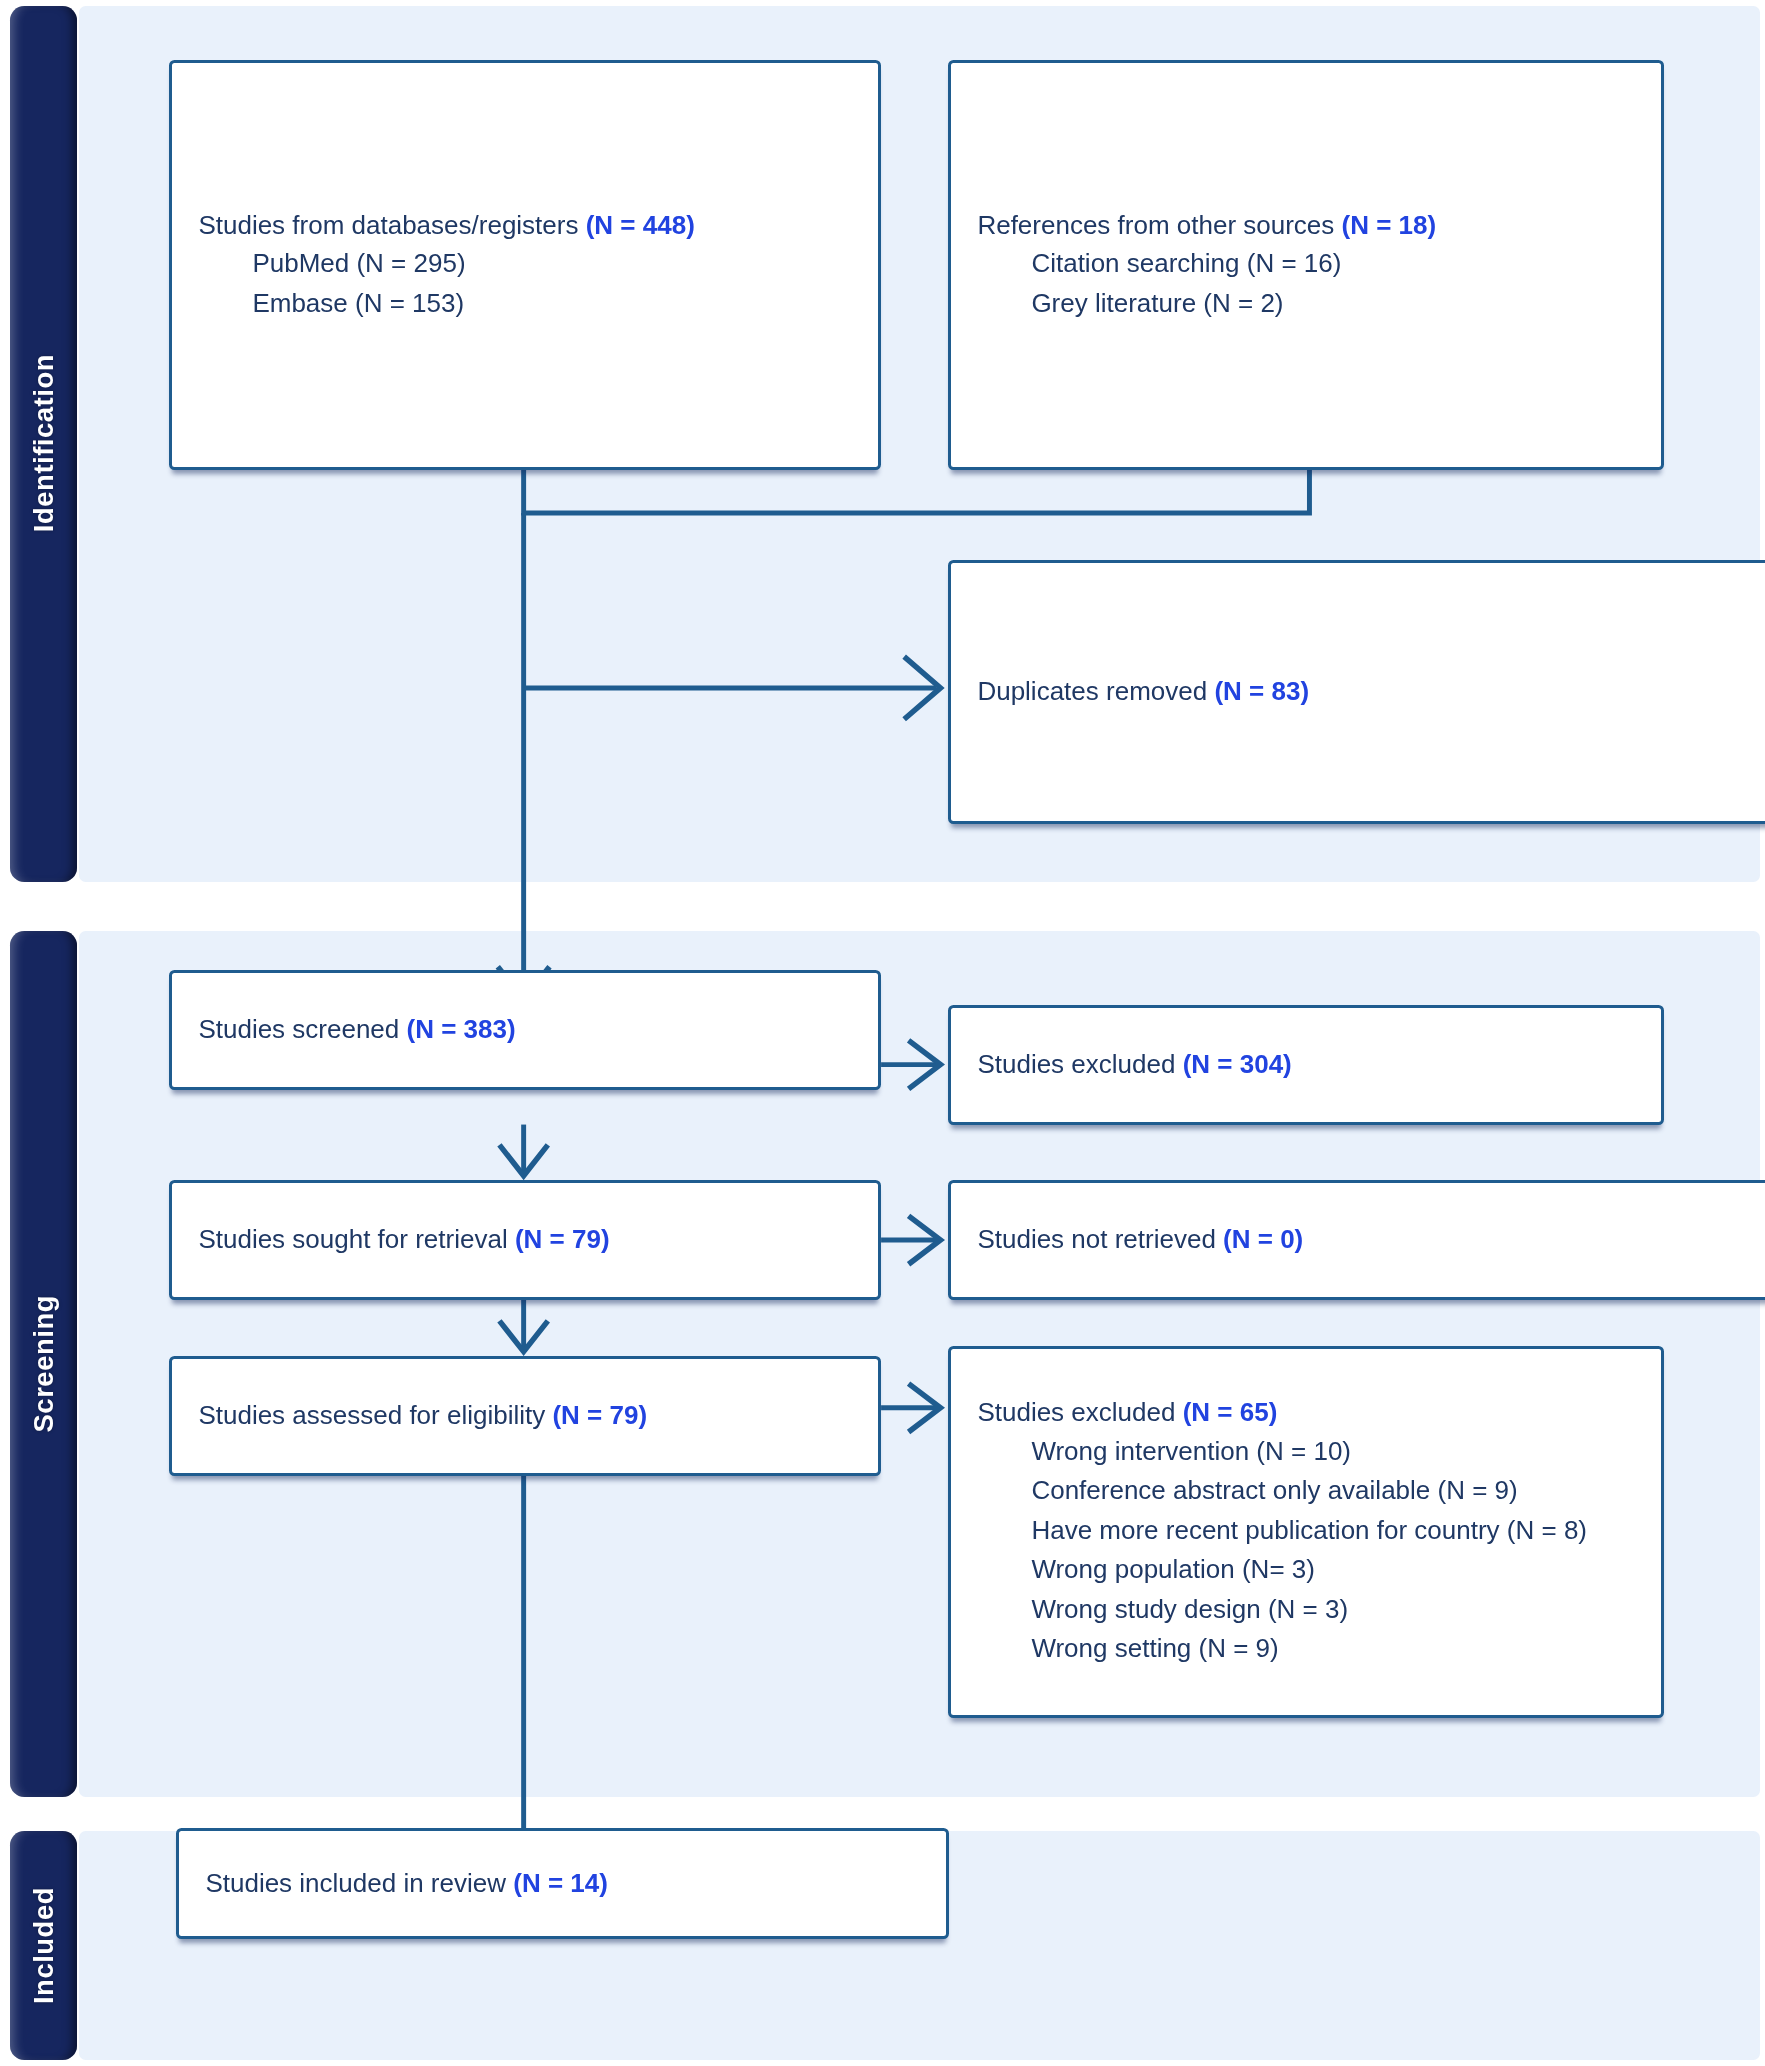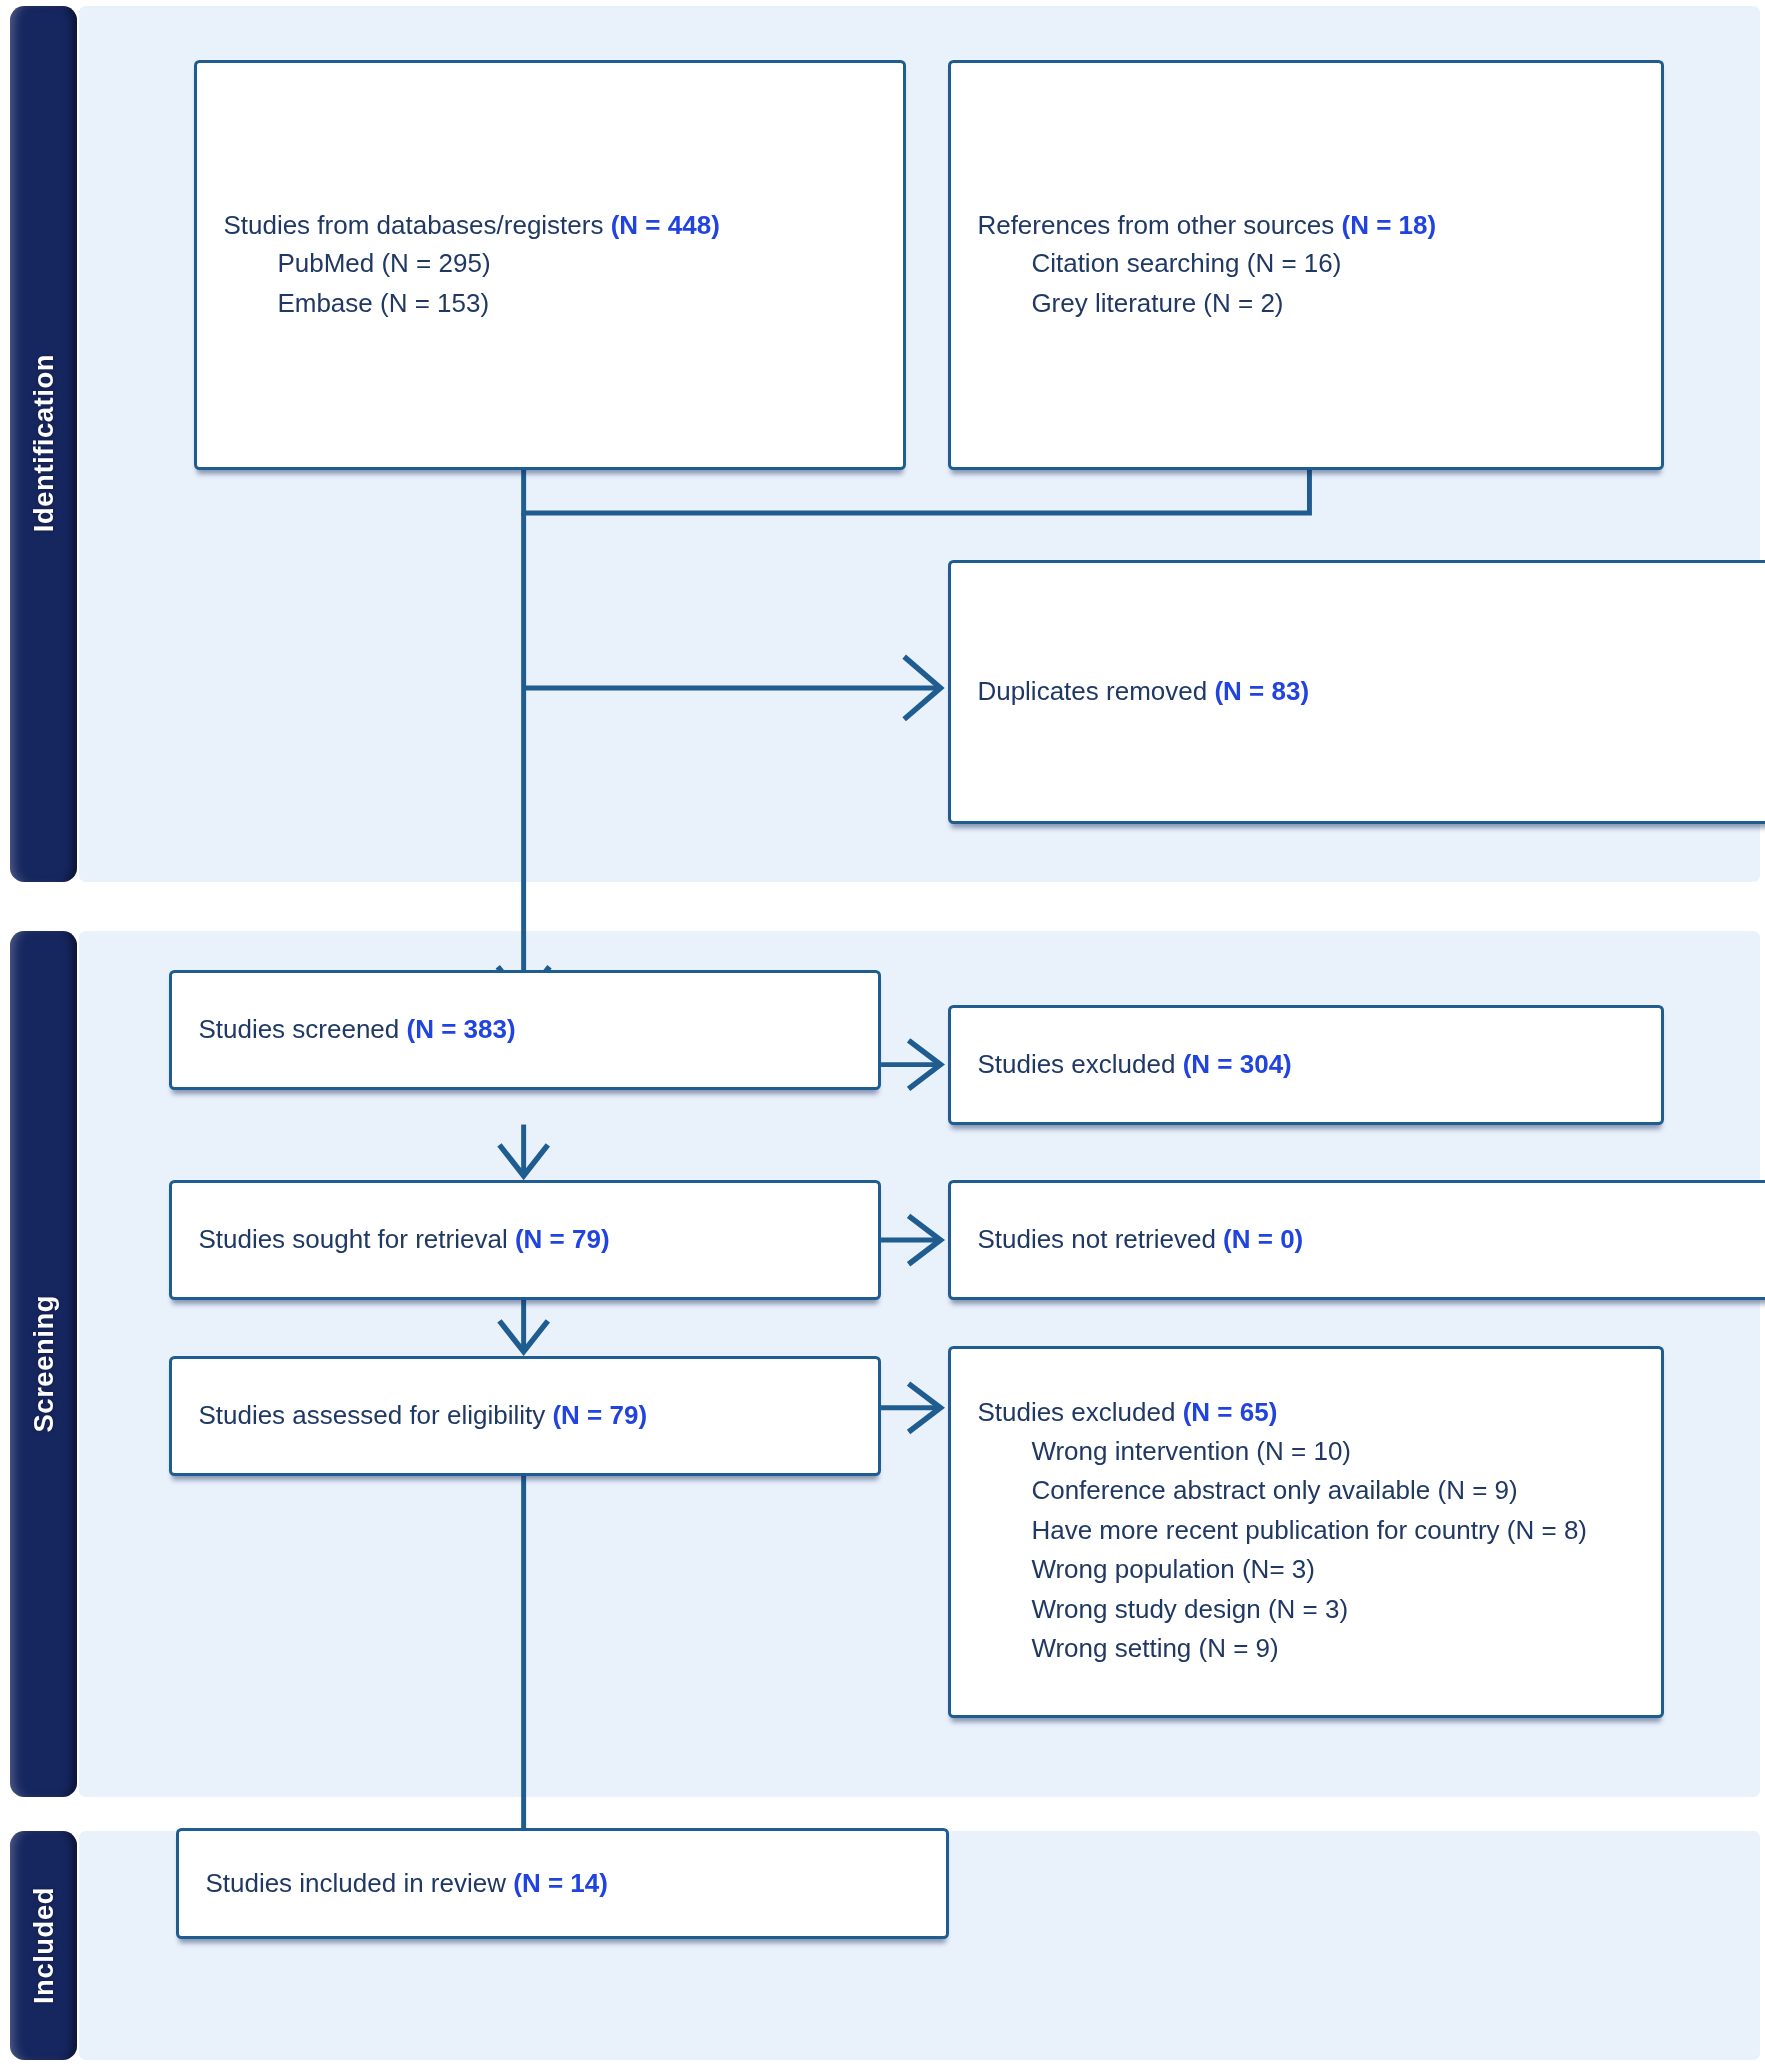--- a/index.html
+++ b/index.html
@@ -108,21 +108,21 @@
       <path d="M908 2402 L952 2458 L996 2402" stroke-width="10"></path>
 
       <path d="M1602 2560 H1702"></path>
       <path d="M1652 2516 L1710 2560 L1652 2604" stroke-width="10"></path>
 
       <path d="M952 2684 V3428"></path>
       <path d="M908 3376 L952 3432 L996 3376" stroke-width="10"></path>
     </g>
   </svg>
 
-  <div class="box" style="left:169px;top:60px;width:712px;height:410px;margin-left:25px;">
+  <div class="box" style="left:169px;top:60px;width:712px;height:410px;">
     <div class="main-line"><span>Studies from databases/registers </span><span class="n">(N = 448)</span></div>
     <div class="sub">PubMed (N = 295)</div>
     <div class="sub">Embase (N = 153)</div>
   </div>
 
   <div class="box" style="left:948px;top:60px;width:716px;height:410px;">
     <div class="main-line"><span>References from other sources </span><span class="n">(N = 18)</span></div>
     <div class="sub">Citation searching (N = 16)</div>
     <div class="sub">Grey literature (N = 2)</div>
   </div>

